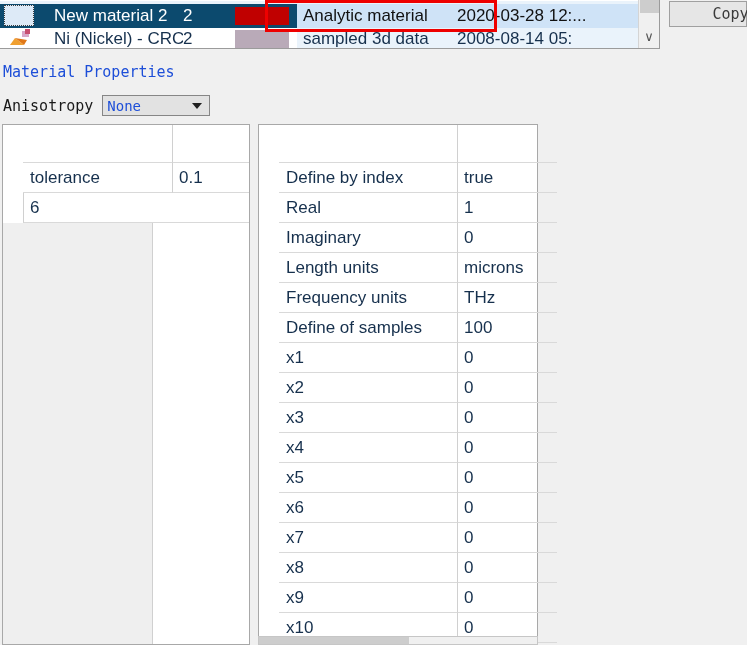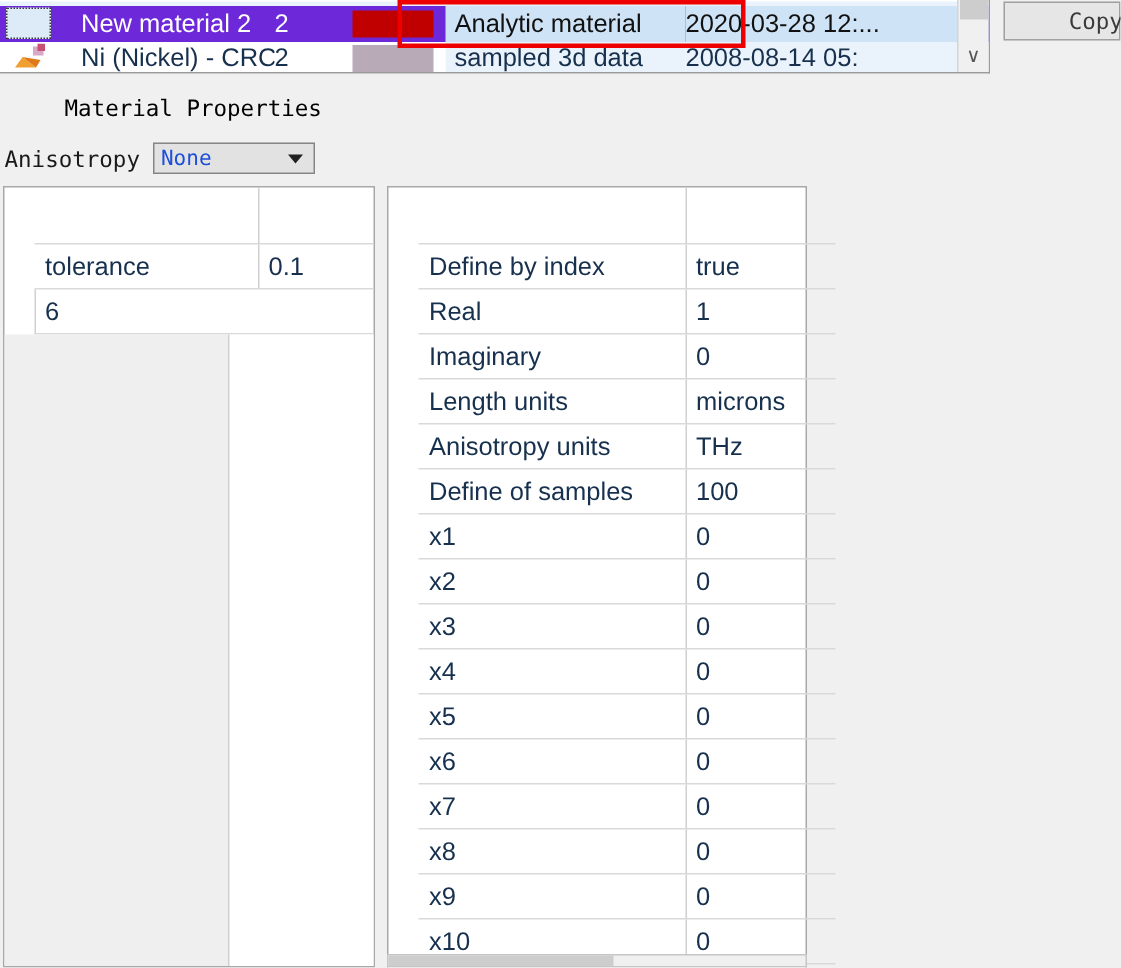--- a/index.html
+++ b/index.html
@@ -15,21 +15,21 @@
     position:absolute;left:0;top:0;width:660px;height:49px;
     background:#ffffff;overflow:hidden;
     border-right:1px solid #9b9b9b;border-bottom:1px solid #9b9b9b;
     box-sizing:border-box;
   }
   .list-row{
     position:absolute;left:0;width:659px;height:24px;
     display:flex;align-items:center;box-sizing:border-box;
   }
   #list-row-0{top:1px;background:#eaf3fb;}
-  #list-row-1{top:4px;background:#6d28d9;height:24px;}
+  #list-row-1{top:4px;background:#0c4a6e;height:24px;}
   #list-row-2{top:28px;background:#ffffff;height:22px;}
 
   .cell-icon{width:38px;height:24px;position:relative;flex:0 0 38px;}
   .focus-rect{
     position:absolute;left:4px;top:1px;width:30px;height:21px;
     border:1px dotted #3b3b3b;box-sizing:border-box;background:#ddeaf7;
   }
   .cell-name{flex:0 0 145px;font-size:17px;padding-left:16px;box-sizing:border-box;
              white-space:nowrap;overflow:hidden;}
   .cell-num{flex:0 0 44px;font-size:17px;text-align:left;}
@@ -69,21 +69,21 @@
 
   
   #annotation-rect{
     position:absolute;left:265px;top:0px;width:232px;height:32px;
     border:3px solid #ee0000;box-sizing:border-box;pointer-events:none;
   }
 
   
   #material-properties-title{
     position:absolute;left:3px;top:63px;
-    font-family:"DejaVu Sans Mono", monospace;font-size:15px;color:#000000;margin-left:40px;
+    font-family:"DejaVu Sans Mono", monospace;font-size:15px;color:#1d4ed8;
   }
   #anisotropy-row{position:absolute;left:3px;top:95px;display:flex;align-items:center;}
   #anisotropy-label{
     font-family:"DejaVu Sans Mono", monospace;font-size:15px;color:#1a1a1a;margin-right:9px;
   }
   #anisotropy-select{
     width:108px;height:21px;background:#e2e2e2;border:1px solid #868686;
     box-sizing:border-box;display:flex;align-items:center;
     font-family:"DejaVu Sans Mono", monospace;font-size:14px;color:#1d4ed8;
     padding-left:4px;position:relative;
@@ -231,21 +231,21 @@
         </div>
         <div class="prop-row">
           <div class="prop-key">Imaginary</div>
           <div class="prop-val">0</div>
         </div>
         <div class="prop-row">
           <div class="prop-key">Length units</div>
           <div class="prop-val">microns</div>
         </div>
         <div class="prop-row">
-          <div class="prop-key">Anisotropy units</div>
+          <div class="prop-key">Frequency units</div>
           <div class="prop-val">THz</div>
         </div>
         <div class="prop-row">
           <div class="prop-key">Define of samples</div>
           <div class="prop-val">100</div>
         </div>
         <div class="prop-row">
           <div class="prop-key">x1</div>
           <div class="prop-val">0</div>
         </div>

